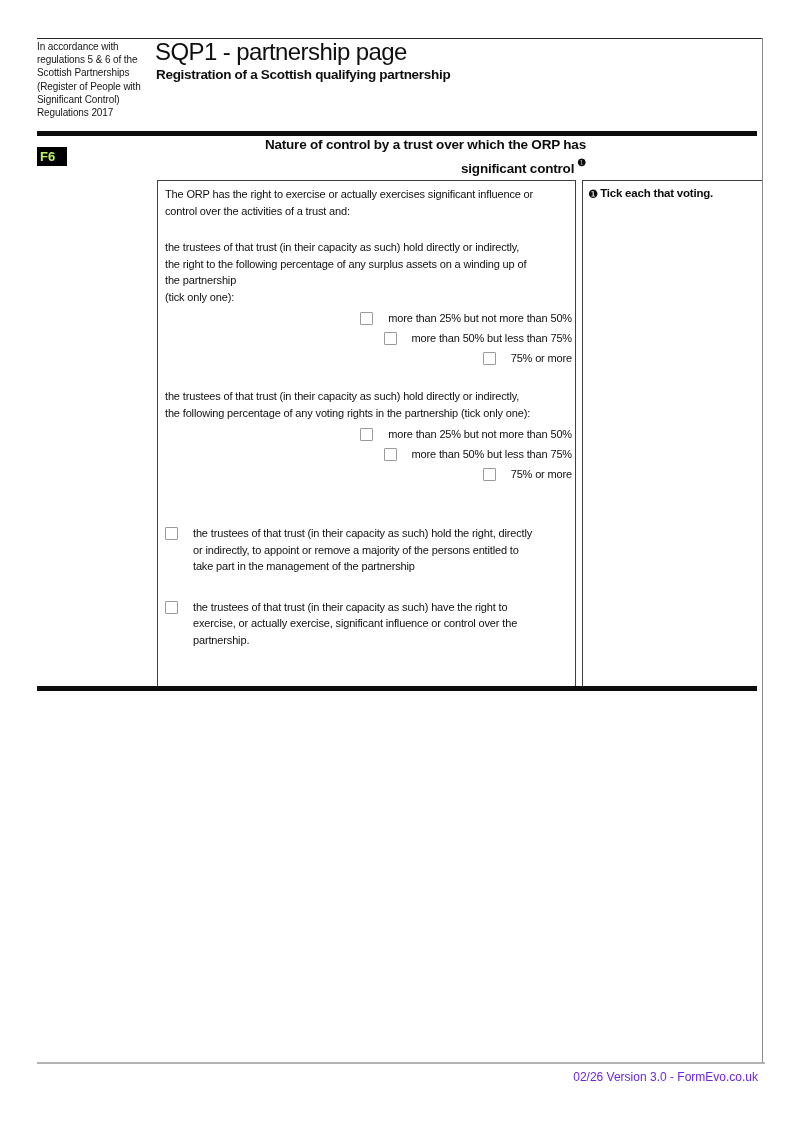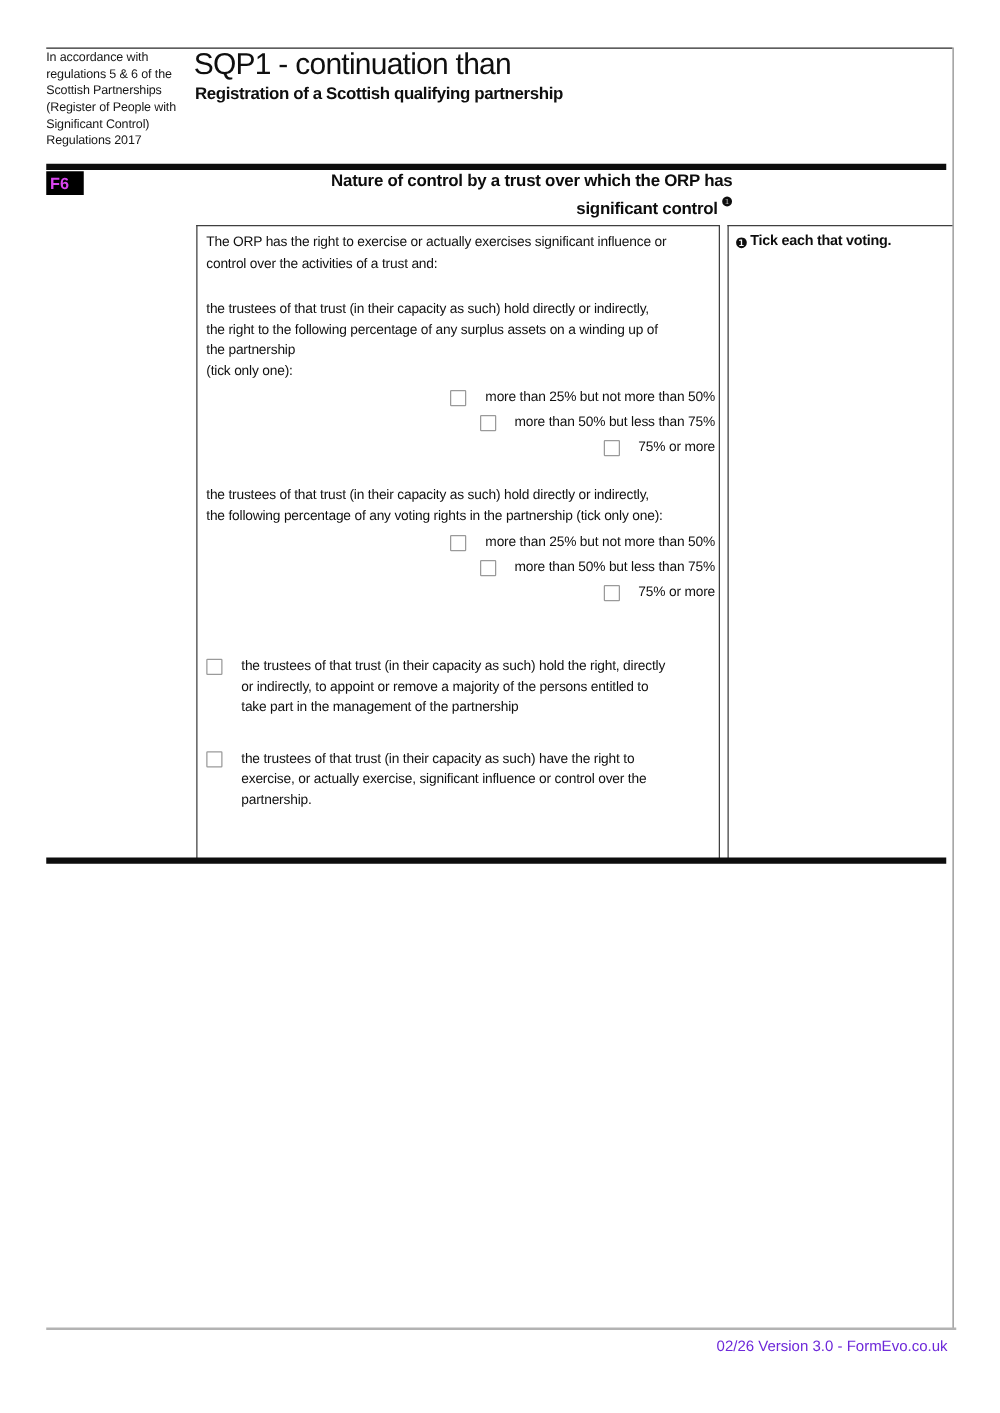--- a/index.html
+++ b/index.html
@@ -28,22 +28,22 @@
     position:absolute;left:155px;top:38px;
     font-size:24px;line-height:28px;letter-spacing:-0.6px;
     font-weight:400;color:#0f0f0f;white-space:nowrap;
   }
   .subtitle{
     position:absolute;left:156px;top:67px;
     font-size:13.5px;font-weight:700;letter-spacing:-0.3px;color:#0f0f0f;white-space:nowrap;
   }
 
   .f6-box{
-    position:absolute;left:37px;top:137px;width:30px;height:19px;
-    background:#000;color:#d946ef;
+    position:absolute;left:37px;top:147px;width:30px;height:19px;
+    background:#000;color:#bef264;
     font-size:13px;font-weight:700;
     display:flex;align-items:center;padding-left:3px;box-sizing:border-box;
   }
   .section-heading{
     position:absolute;left:156px;top:135px;width:430px;
     font-size:13.5px;font-weight:700;line-height:19px;letter-spacing:-0.2px;
     color:#0d0d0d;
     text-align:right;
   }
   .section-heading .htext{white-space:pre-line;}
@@ -101,21 +101,21 @@
   <div class="top-rule"></div>
   <div class="right-rule"></div>
 
   <div class="compliance">In accordance with
 regulations 5 &amp; 6 of the
 Scottish Partnerships
 (Register of People with
 Significant Control)
 Regulations 2017</div>
 
-  <div class="title">SQP1 - continuation than</div>
+  <div class="title">SQP1 - partnership page</div>
   <div class="subtitle">Registration of a Scottish qualifying partnership</div>
 
   <div class="thick-bar bar-header"></div>
 
   <div class="f6-box">F6</div>
 
   <div class="section-heading">
     <span class="htext">Nature of control by a trust over which the ORP has
 significant control</span><sup>❶</sup>
   </div>

